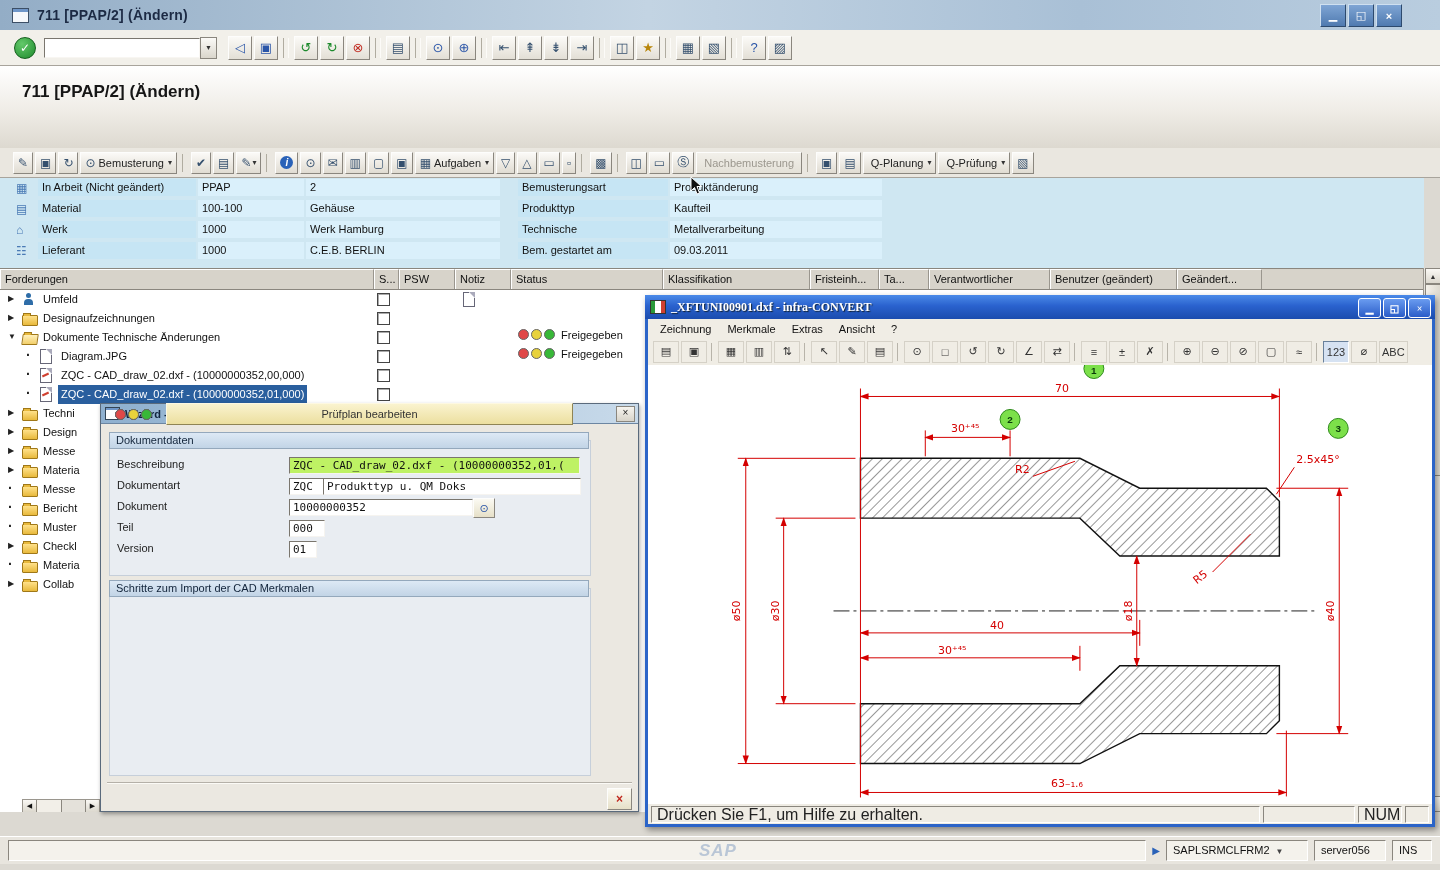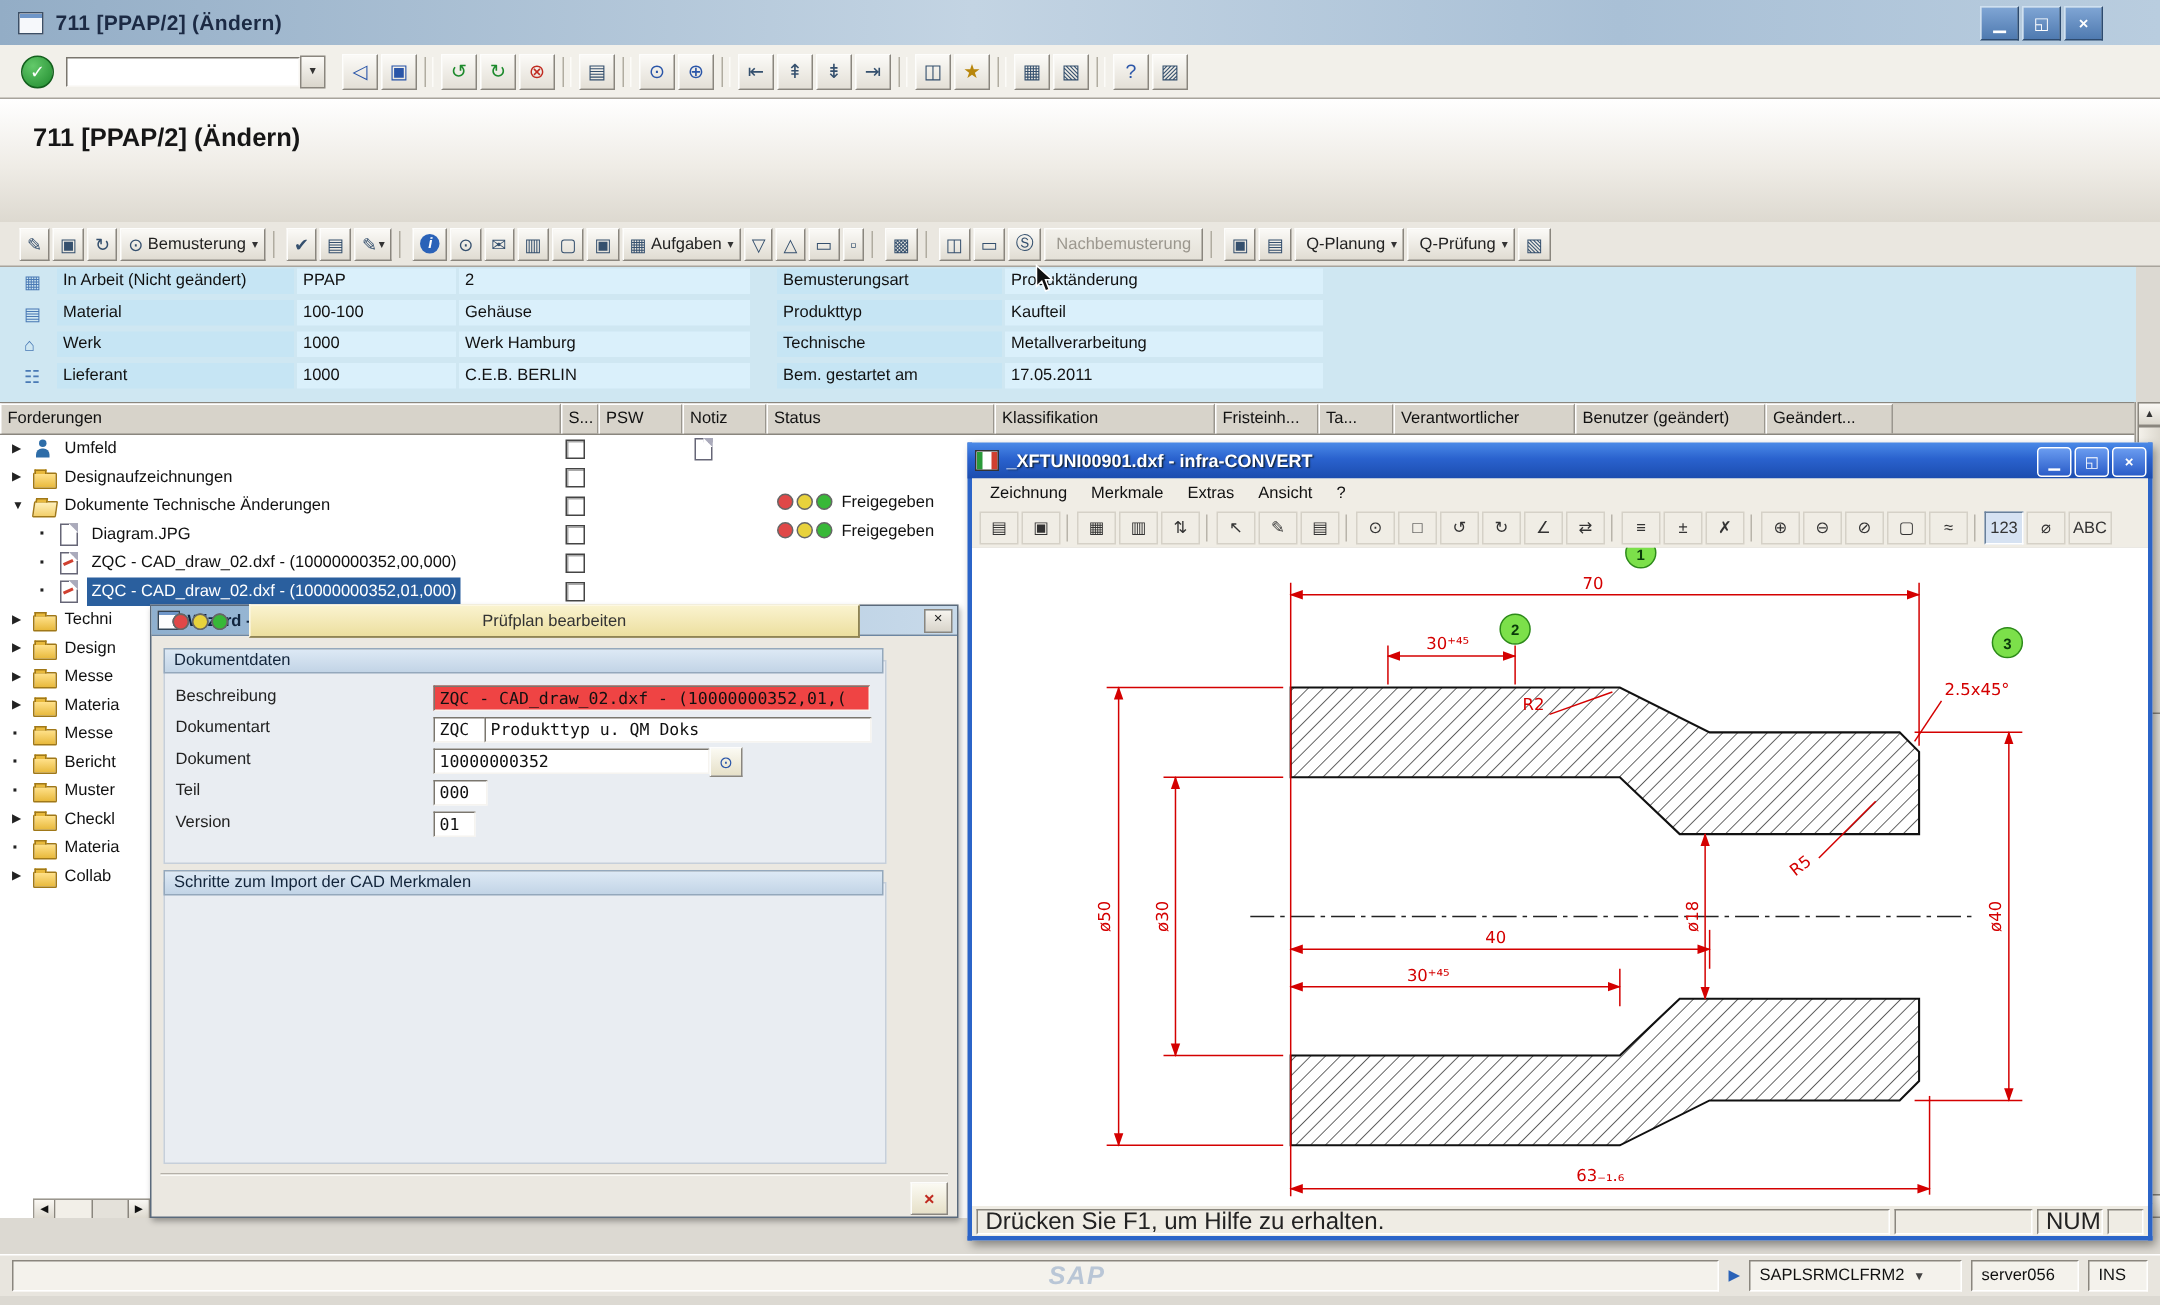--- a/index.html
+++ b/index.html
@@ -138,39 +138,39 @@
     border:1px solid #8a867e;font-size:10px;line-height:12px;text-align:center;color:#222;}
   .gbox{position:absolute;left:8px;width:480px;background:#e9edf2;border:1px solid #c6cfda;}
   .g1{top:36px;height:134px;} .g2{top:184px;height:186px;}
   .ghead{position:absolute;left:8px;width:480px;height:17px;box-sizing:border-box;
     background:linear-gradient(180deg,#dde9f5,#c2d4e6);border:1px solid #94a8bc;
     font-size:11px;line-height:15px;padding-left:6px;color:#12243a;}
   .gh1{top:28px;} .gh2{top:176px;}
   .dlabel{position:absolute;left:16px;font-size:11px;line-height:17px;color:#222;}
   .fld{position:absolute;height:15px;background:#fff;border:1px solid;border-color:#7a766e #f6f4f0 #f6f4f0 #7a766e;
     font-family:"DejaVu Sans Mono",monospace;font-size:11px;line-height:15px;padding:0 3px;white-space:nowrap;overflow:hidden;}
-  .fld.ro{background:#ef4444;}
+  .fld.ro{background:#bef264;}
   .vhbtn{position:absolute;width:20px;height:18px;background:linear-gradient(180deg,#fbfaf3,#e6e0c8);
     border:1px solid;border-color:#fdfdfc #8a867e #8a867e #fdfdfc;font-size:11px;color:#2a55a8;
     display:flex;align-items:center;justify-content:center;}
   .steprow{position:absolute;left:14px;height:20px;display:flex;align-items:center;}
   .wl{display:flex;gap:2px;margin-right:14px;}
   .wizbtn{width:405px;height:20px;background:linear-gradient(180deg,#faf3cf,#ecdf9f);
     border:1px solid;border-color:#fdf8e2 #8f8454 #8f8454 #fdf8e2;font-size:11px;color:#333;
     display:flex;align-items:center;justify-content:center;}
   .dsep{position:absolute;left:6px;right:6px;top:378px;border-top:1px solid #b4b0a8;border-bottom:1px solid #fbfaf6;}
   .dcancel{position:absolute;left:506px;top:384px;width:23px;height:20px;
     background:linear-gradient(180deg,#fbfaf3,#e6e0c8);border:1px solid;border-color:#fdfdfc #8a867e #8a867e #fdfdfc;
     color:#c02a20;font-weight:bold;font-size:12px;display:flex;align-items:center;justify-content:center;}
 
   
   .cadwin{position:absolute;left:645px;top:295px;width:790px;height:532px;background:#efece4;
     border:3px solid #2b64c8;border-top:0;box-sizing:border-box;z-index:20;box-shadow:2px 3px 6px rgba(0,0,0,.4);}
   .cadtitle{position:absolute;left:-3px;right:-3px;top:0;height:24px;
-    background:linear-gradient(180deg,#4b8ae8,#2a62ce 45%,#1b4cae);display:flex;align-items:center;}
+    background:linear-gradient(180deg,#4b8ae8,#2a62ce 45%,#1b4cae);display:flex;align-items:center;font-family:Liberation Serif, serif;}
   .caddoticon{width:14px;height:12px;margin:0 5px 0 5px;background:#fff;border:1px solid #333;
     box-shadow:inset -4px 0 0 #d04030, inset 4px 0 0 #2a9a3a;}
   .cadttext{color:#fff;font-weight:bold;font-size:12px;text-shadow:1px 1px 1px #123;}
   .cadbtns{position:absolute;right:4px;top:3px;display:flex;gap:2px;}
   .cbtnw{width:21px;height:18px;border-radius:3px;border:1px solid #fff;
     background:linear-gradient(180deg,#6a9cf0,#2a5cc8);color:#fff;font-size:10px;font-weight:bold;
     display:flex;align-items:center;justify-content:center;}
   .cadmenu{position:absolute;left:0;right:0;top:24px;height:19px;background:#f0ede5;border-bottom:1px solid #c8c4ba;
     display:flex;align-items:center;padding-left:4px;}
   .mitem{padding:1px 8px;font-size:11px;color:#111;}
@@ -449,21 +449,21 @@
       <span class="hcell hv2">Werk Hamburg</span>
       <span class="hcell hl2">Technische</span>
       <span class="hcell hv3">Metallverarbeitung</span>
     </div>
       <div class="hrow">
       <span class="hicon">☷</span>
       <span class="hcell hl1">Lieferant</span>
       <span class="hcell hv1">1000</span>
       <span class="hcell hv2">C.E.B. BERLIN</span>
       <span class="hcell hl2">Bem. gestartet am</span>
-      <span class="hcell hv3">17.05.2011</span>
+      <span class="hcell hv3">09.03.2011</span>
     </div>
     </div>
 
   <div class="tablewrap">
     <div class="thead">
 
     <span class="th">Forderungen</span>
         <span class="th">S...</span>
         <span class="th">PSW</span>
         <span class="th">Notiz</span>

